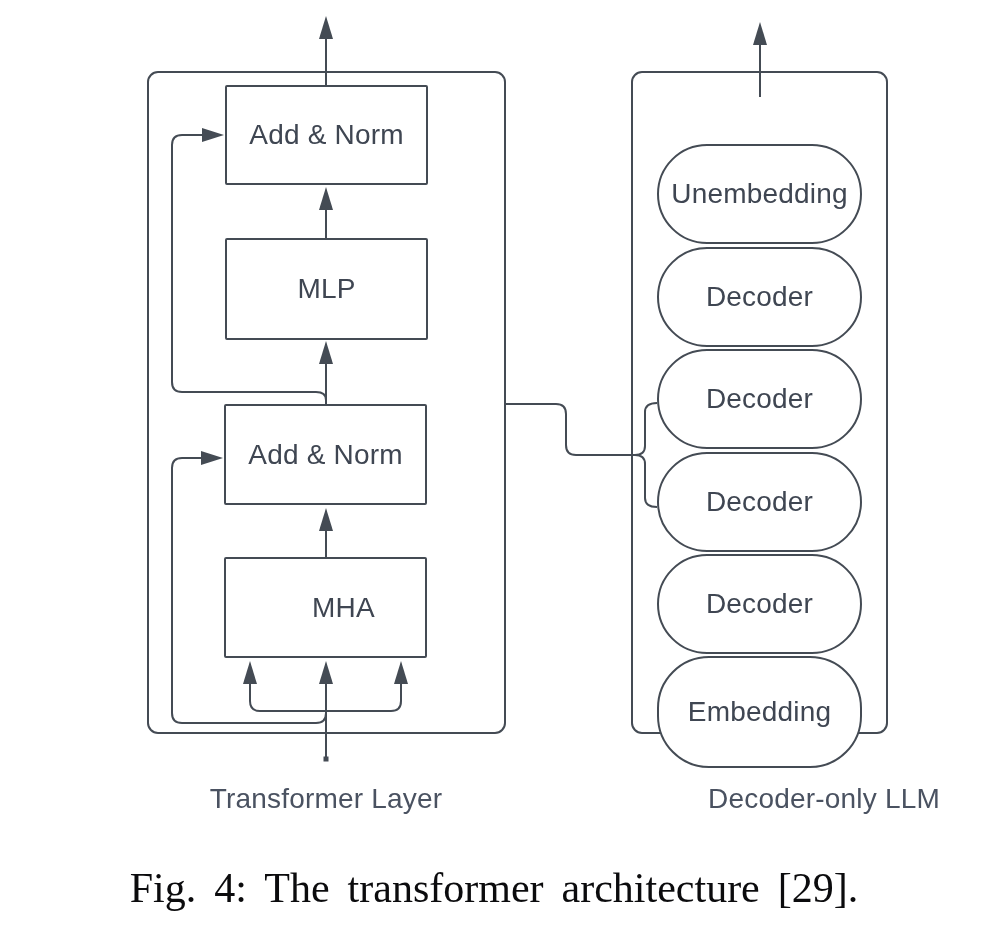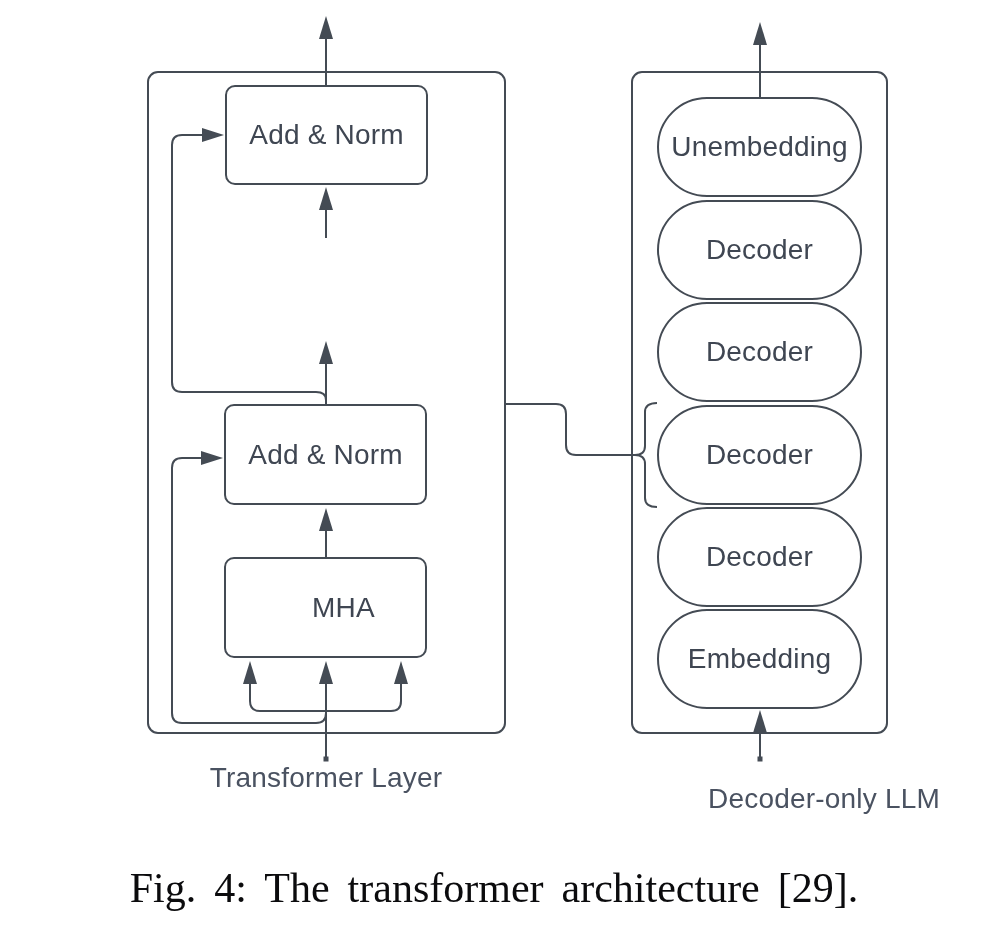--- a/index.html
+++ b/index.html
@@ -17,28 +17,28 @@
     overflow:hidden;
   }
   svg.wires{position:absolute;left:0;top:0;width:988px;height:946px;}
   .w{fill:none;stroke:var(--stroke);stroke-width:2;}
   .ah{fill:var(--stroke);stroke:none;}
   .dot{fill:var(--stroke);stroke:none;}
   .node{
     position:absolute;
     box-sizing:border-box;
     border:2px solid var(--stroke);
-    border-radius:10px;
+    border-radius:2px;
     background:#ffffff;
     display:flex;align-items:center;justify-content:center;
     font-size:28px;color:var(--node-text);
     letter-spacing:0.2px;
     white-space:nowrap;
   }
-  .pill{border-radius:52px;}
+  .pill{border-radius:52px;margin-top:47px;}
   .diagram-label{
     position:absolute;
     width:360px;text-align:center;
     font-size:28px;color:var(--label-text);
     letter-spacing:0.2px;
   }
   .caption{
     position:absolute;
     left:0;top:864px;width:988px;
     text-align:center;
@@ -90,20 +90,23 @@
     <polygon class="ah" points="760,22 753,45 767,45"></polygon>
 
     <path class="w" d="M760 757 V731"></path>
     <polygon class="ah" points="760,710 753,733 767,733"></polygon>
     <rect class="dot" x="757.5" y="756.5" width="5" height="5"></rect>
   </svg>
 
   <div class="node" style="left:225px;top:85px;width:203px;height:100px;">
     <span>Add &amp; Norm</span>
   </div>
+  <div class="node" style="left:225px;top:238px;width:203px;height:102px;">
+    <span>MLP</span>
+  </div>
   <div class="node" style="left:224px;top:404px;width:203px;height:101px;">
     <span>Add &amp; Norm</span>
   </div>
   <div class="node" style="left:224px;top:557px;width:203px;height:101px;padding-left:36px;">
     <span>MHA</span>
   </div>
 
   <div class="node pill" style="left:657px;top:97px;width:205px;height:100px;">
     <span>Unembedding</span>
   </div>
@@ -112,22 +115,22 @@
   </div>
   <div class="node pill" style="left:657px;top:302px;width:205px;height:100px;">
     <span>Decoder</span>
   </div>
   <div class="node pill" style="left:657px;top:405px;width:205px;height:100px;">
     <span>Decoder</span>
   </div>
   <div class="node pill" style="left:657px;top:507px;width:205px;height:100px;">
     <span>Decoder</span>
   </div>
-  <div class="node pill" style="left:657px;top:609px;width:205px;height:100px;">
+  <div class="node pill" style="left:657px;top:609px;width:205px;height:112px;">
     <span>Embedding</span>
   </div>
 
-  <div class="diagram-label" style="left:146px;top:762px;">Transformer Layer</div>
+  <div class="diagram-label" style="left:146px;top:783px;">Transformer Layer</div>
   <div class="diagram-label" style="left:580px;top:783px;text-align:right;">Decoder-only LLM</div>
 
   <div class="caption">Fig. 4: The transformer architecture [29].</div>
 
 </div>
 
 </body></html>

